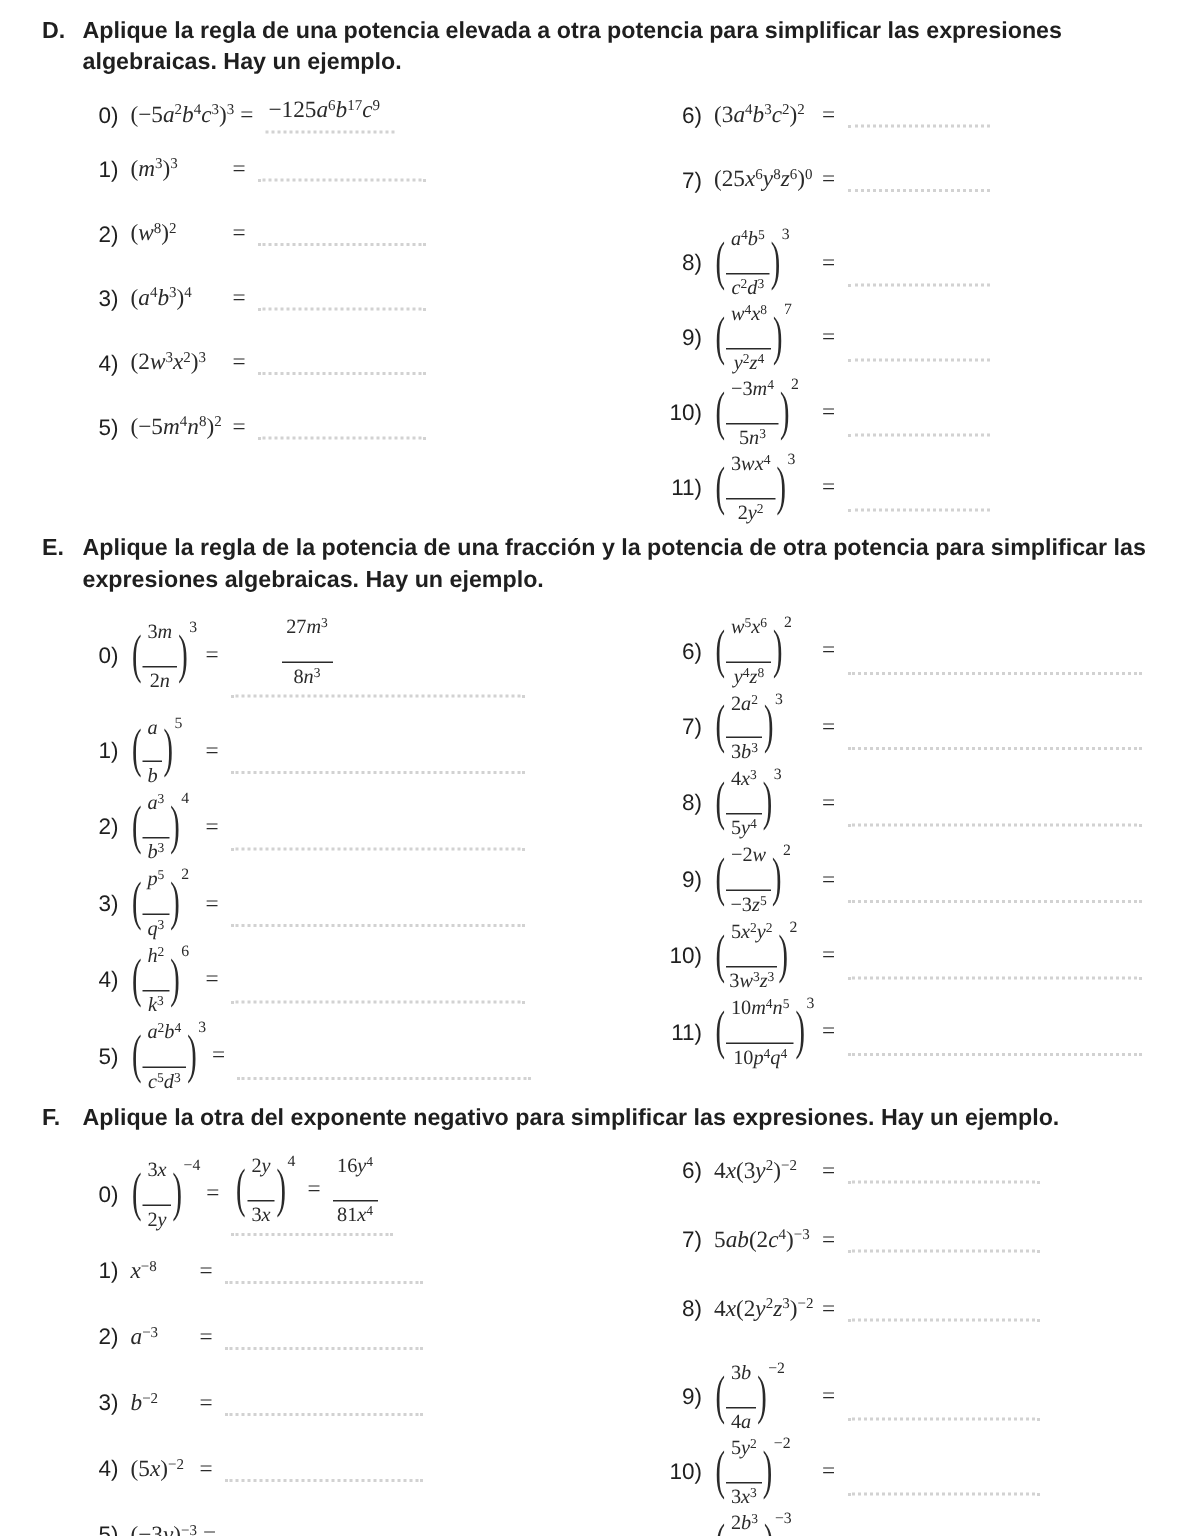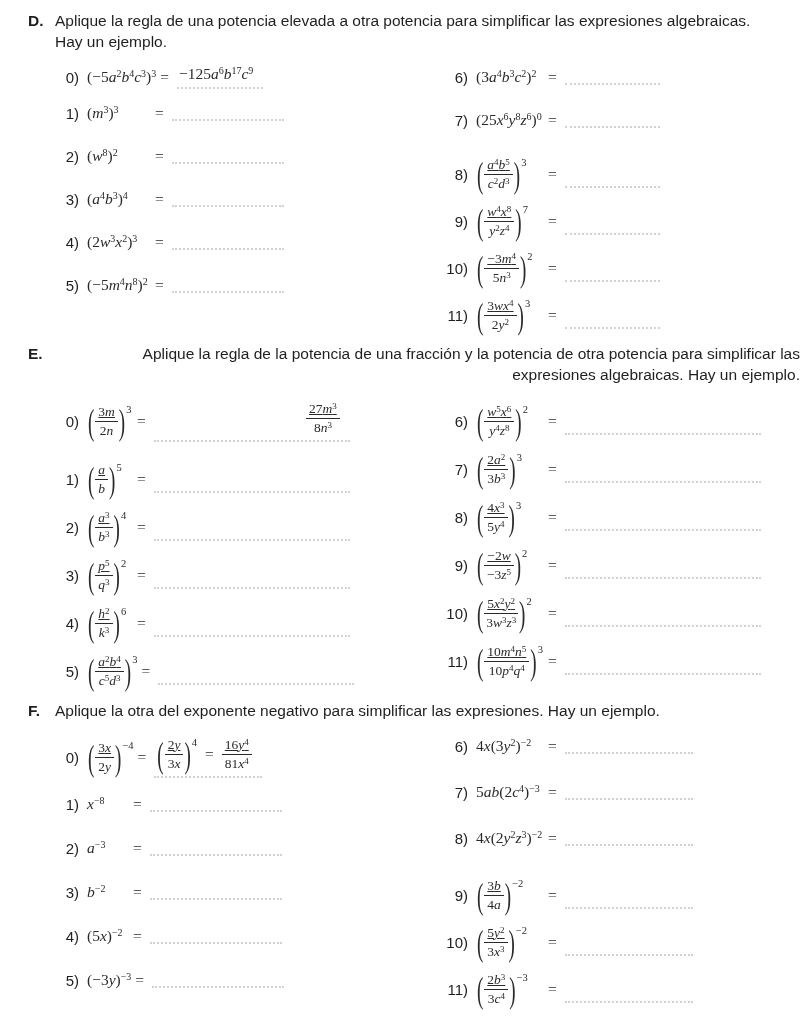--- a/index.html
+++ b/index.html
@@ -2,23 +2,23 @@
 <html style="--text: #1f1f1f; --math: #2a2a2a; --line: #d2d2d2;"><head>
 <meta charset="utf-8">
 <style>
   html,body{margin:0;padding:0;background:#fff;}
   .page{position:relative;width:801px;height:1024px;background:#fff;overflow:hidden;
         padding-top:10px;box-sizing:border-box;
         font-family:"Liberation Sans",sans-serif;color:var(--text,#1f1f1f);}
   
   .shead{display:flex;padding-left:28px;font-size:15.5px;line-height:1.36;}
   .sletter{min-width:27px;font-weight:700;}
-  .sinstr{color:var(--text,#1f1f1f);}
+  .sinstr{color:var(--text,#1f1f1f);font-weight:bold;}
   .sec0 .sinstr{max-width:700px;}
-  .sec1 .sinstr{max-width:745px;text-align:right;}
+  .sec1 .sinstr{max-width:745px;}
   .sec2 .sinstr{max-width:760px;}
   .section{margin-bottom:4px;}
   
   .cols{display:flex;padding-left:28px;margin-top:13px;align-items:flex-start;}
   .colL{width:372px;box-sizing:border-box;padding-left:27px;}
   .colR{flex:1;box-sizing:border-box;padding-left:40px;}
   
   .prow{display:flex;align-items:center;}
   .row-s{min-height:24px;}
   .row-f{min-height:46px;}
@@ -38,36 +38,36 @@
   .sec1 .colL .pexpr{min-width:46px;}
   .sec2 .colL .pexpr{min-width:42px;}
   .colR .pexpr{min-width:68px;}
   .math i{font-style:italic;}
   .math sup{font-size:10px;vertical-align:5px;line-height:0;}
   .peq{margin:0 8px 0 4px;}
   
   .fgroup{display:inline-flex;align-items:center;}
   .frac{display:inline-flex;flex-direction:column;text-align:center;font-size:13.5px;line-height:1.18;}
   .frac sup{font-size:9px;vertical-align:4px;line-height:0;}
-  .fnum{border-bottom:1px solid var(--math,#2a2a2a);padding:0 3px 1px;text-decoration:underline;}
+  .fnum{border-bottom:1px solid var(--math,#2a2a2a);padding:0 3px 15px;}
   .fden{padding-top:1px;}
   .paren{display:inline-block;font-size:19px;transform:scaleY(1.9);line-height:1;margin:0 1px;}
   .gexp{font-size:10.5px;align-self:flex-start;margin-top:1px;line-height:1;}
   
   .blank{display:inline-block;height:1px;border-bottom:2px dotted var(--line,#d2d2d2);}
   .row-s .blank{align-self:flex-end;margin-bottom:4px;}
   .row-f .blank{align-self:flex-end;margin-bottom:9px;}
   .sec0 .colL .blank{width:112px;}
   .sec0 .colR .blank{width:95px;}
   .sec1 .blank{width:196px;}
   .sec2 .colL .blank{width:132px;}
   .sec2 .colR .blank{width:128px;}
   .ansfill{display:inline-flex;align-items:center;gap:6px;border-bottom:2px dotted var(--line,#d2d2d2);
            padding:0 10px 4px 2px;}
-  .sec1 .ansfill{min-width:196px;box-sizing:border-box;padding-left:34px;justify-content:flex-end;}
+  .sec1 .ansfill{min-width:196px;box-sizing:border-box;padding-left:34px;justify-content:flex-start;}
   .ansfill .peq{margin:0 2px;}
 </style>
 </head>
 <body>
 
 <div class="page" id="worksheet">
     <section class="section sec0">
       <div class="shead">
         <span class="sletter">D.</span>
         <span class="sinstr">Aplique la regla de una potencia elevada a otra potencia para simplificar las expresiones algebraicas. Hay un ejemplo.</span>

